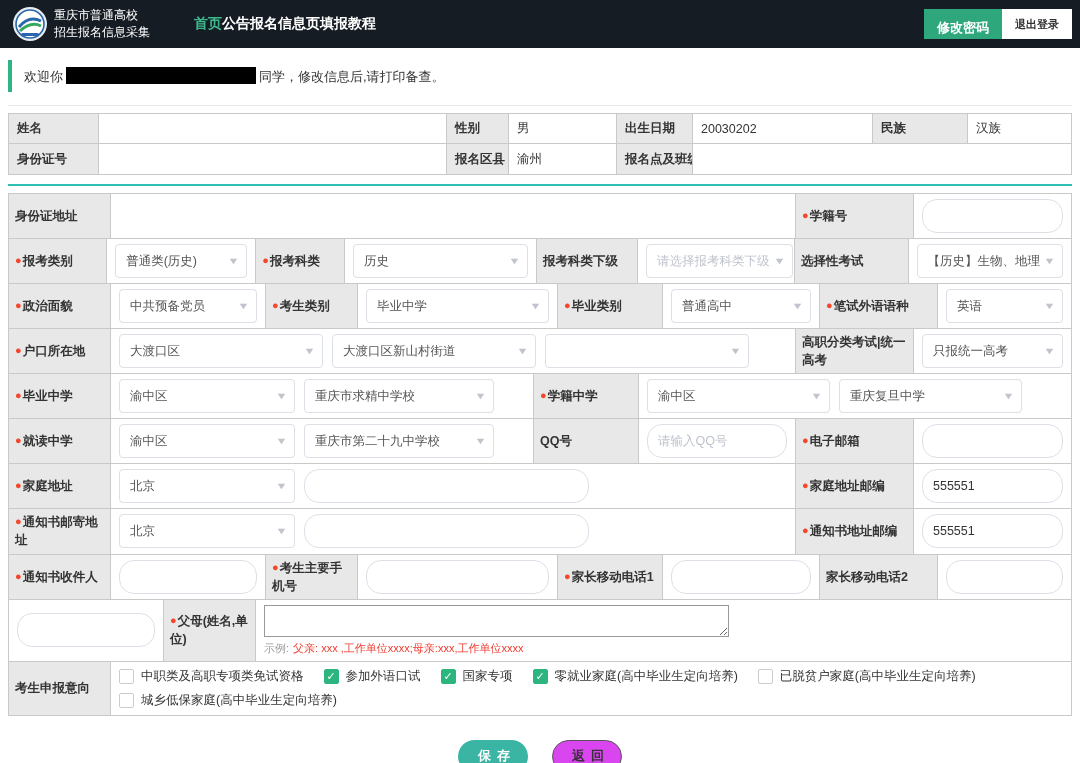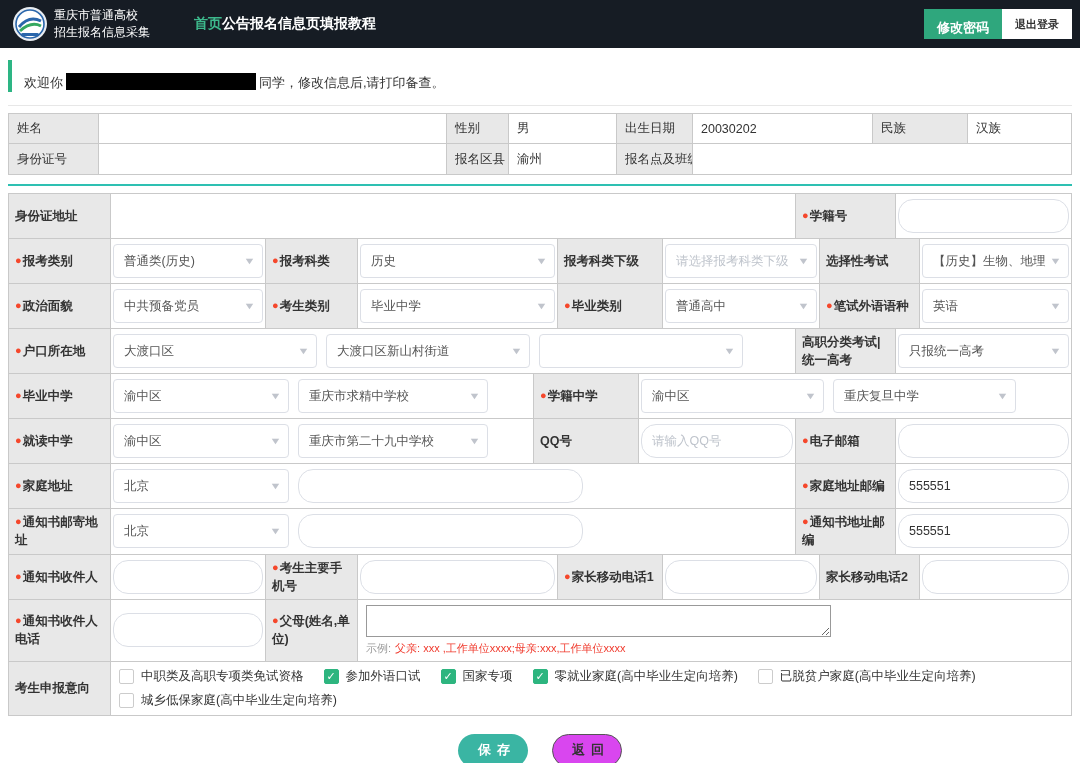--- a/index.html
+++ b/index.html
@@ -11,47 +11,47 @@
   .logo{display:flex;align-items:center;gap:6px;margin-left:4px}
   .logo-text{color:#fff;font-size:12px;font-weight:normal;line-height:1.4;white-space:nowrap}
   .nav{display:flex;margin-left:44px}
   .nav-item{color:#fff;font-size:14px;font-weight:bold;cursor:pointer;white-space:nowrap}
   .nav-item.active{color:#3db88c}
   .header-actions{margin-left:auto;display:flex}
   .btn-pwd{background:#2fa77d;color:#fff;height:30px;padding:10px 13px;font-size:13px;border:none;font-weight:bold;cursor:pointer}
   .btn-logout{background:#fff;color:#333;height:30px;padding:0 13px;font-size:11px;border:none;font-weight:bold;cursor:pointer}
 
   
-  .welcome{margin:12px 8px 0;display:flex;align-items:flex-end;border-bottom:1px solid #e7e7e7;padding-bottom:13px}
+  .welcome{margin:12px 8px 0;display:flex;align-items:center;border-bottom:1px solid #e7e7e7;padding-bottom:13px}
   .welcome-bar{width:4px;height:32px;background:#2db584;margin-right:12px;flex:none}
   .welcome-text{font-size:13px;color:#333}
   .redacted{display:inline-block;width:190px;height:17px;background:#000;vertical-align:-3px;margin:0 3px}
 
   
   .info-table{margin:7px 8px 0;border:1px solid #c9c9c9}
   .irow{display:flex;height:30px;border-bottom:1px solid #c9c9c9}
   .irow:last-child{border-bottom:none}
   .icell{border-right:1px solid #c9c9c9;display:flex;align-items:center;padding:0 8px;overflow:hidden;white-space:nowrap}
   .icell:last-child{border-right:none}
-  .ilbl{background:#e8e8e8;font-weight:normal}
+  .ilbl{background:#e8e8e8;font-weight:bold}
   .ival{background:#fff}
   .iw1{width:90px}.iw2{width:348px}.iw3{width:62px}.iw4{width:108px}.iw5{width:76px}.iw6{width:180px}.iw7{width:95px}.iw8{flex:1}
 
   .divider{margin:9px 8px 0;border-top:2px solid #2ec0b2}
 
   
-  .form-table{margin:7px 8px 4px;border:1px solid #c9c9c9}
+  .form-table{margin:7px 8px 10px;border:1px solid #c9c9c9}
   .frow{display:flex;border-bottom:1px solid #c9c9c9;min-height:45px;align-items:stretch}
   .frow:last-child{border-bottom:none}
   .fcell{border-right:1px solid #c9c9c9;display:flex;align-items:center}
   .fcell:last-child{border-right:none}
   .flabel{background:#e8e8e8;font-weight:bold;padding:4px 6px;line-height:1.45}
-  .ffield{background:#fff;padding:5px 2px;gap:9px}
+  .ffield{background:#fff;padding:5px 8px;gap:9px}
   .wl1{width:102px}.wf1{width:155px}.wl2{width:92px}.wf2{width:200px}
-  .wl3{width:105px}.wf3{width:157px}.wl4{width:100px}.wf4{flex:1}
+  .wl3{width:105px}.wf3{width:157px}.wl4{width:118px}.wf4{flex:1}
   .wspan5{width:685px}.wspan3{width:423px}
   .req{color:#f5472b;font-size:11px;margin-right:1px;vertical-align:1px}
 
   
   .sel{height:34px;border:1px solid #dcdfe6;border-radius:4px;background:#fff;display:flex;align-items:center;
        padding:0 8px 0 10px;color:#555;cursor:pointer;flex:none}
   .sel .txt{flex:1;white-space:nowrap;overflow:hidden}
   .sel .caret{color:#c0c4cc;font-size:9px;margin-left:5px;transform:scaleX(1.4)}
   .sel.placeholder .txt{color:#bfc4cc}
   .sel.full{flex:1}
@@ -377,23 +377,20 @@
     </div>
     <div class="fcell flabel wl4">
         <span>家长移动电话2</span>
       </div>
     <div class="fcell ffield wf4">
       <input class="inp full" value="" style="">
     </div>
   </div>
 
   <div class="frow" style="min-height:60px">
-    <div class="fcell flabel wl1">
-        <span><span class="req">●</span><span>通知书收件人电话</span></span>
-      </div>
     <div class="fcell ffield wf1">
       <input class="inp full" value="" style="">
     </div>
     <div class="fcell flabel wl2">
         <span><span class="req">●</span><span>父母(姓名,单位)</span></span>
       </div>
     <div class="parents-wrap">
       <textarea class="parents-ta" style=""></textarea>
       <div class="hint">
         <span class="hp">示例:</span><span class="hb">父亲: xxx ,工作单位xxxx;母亲:xxx,工作单位xxxx</span>

